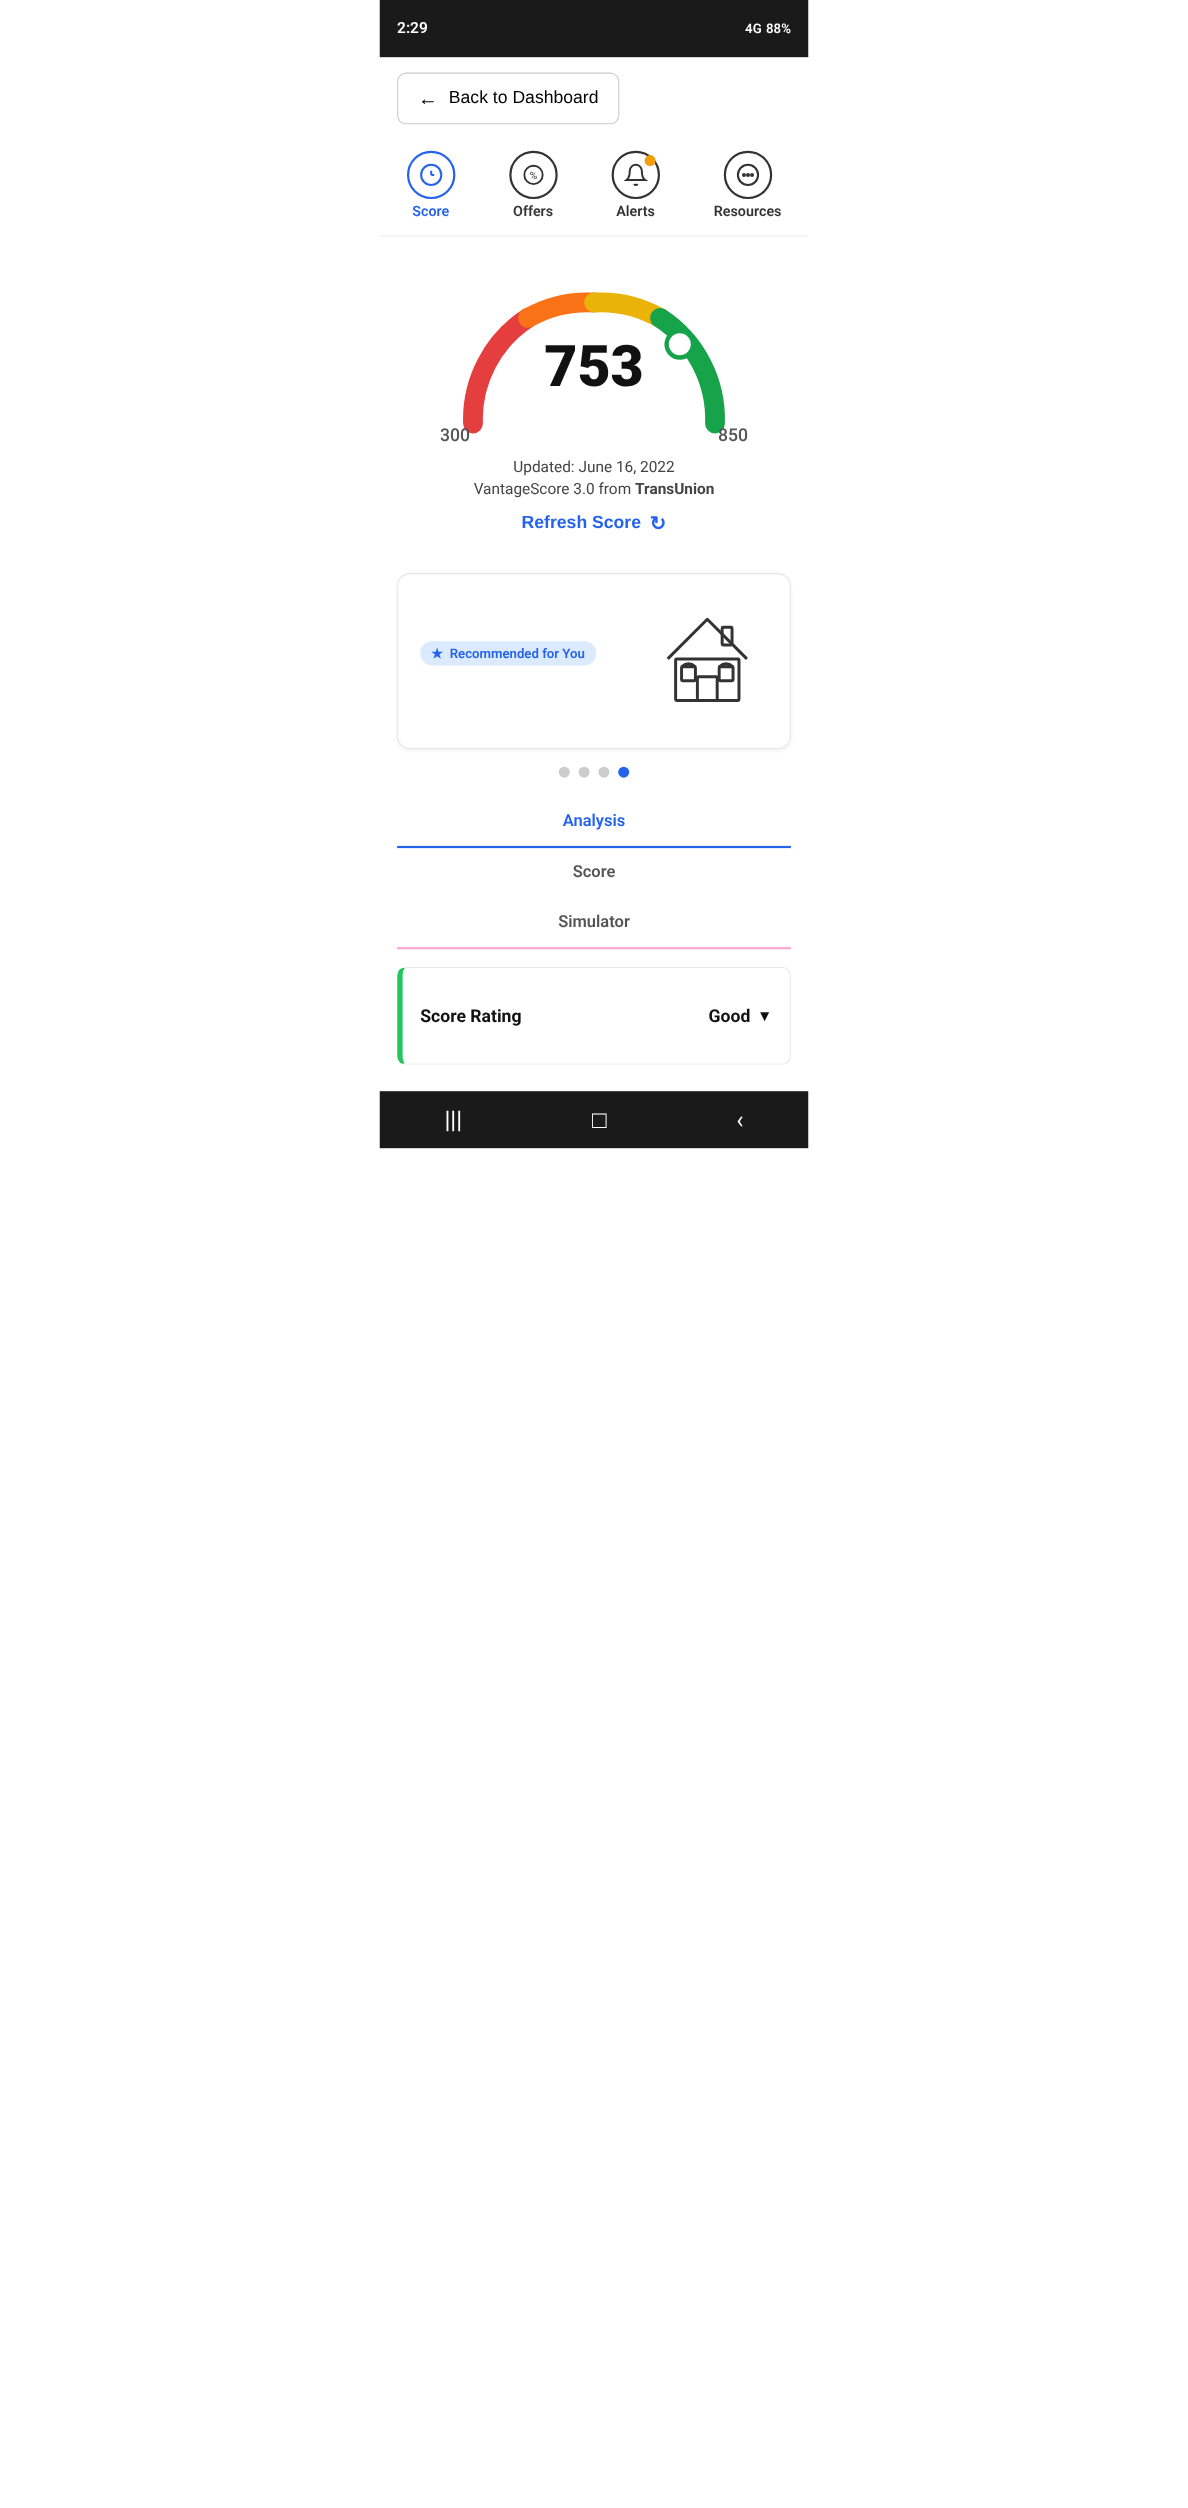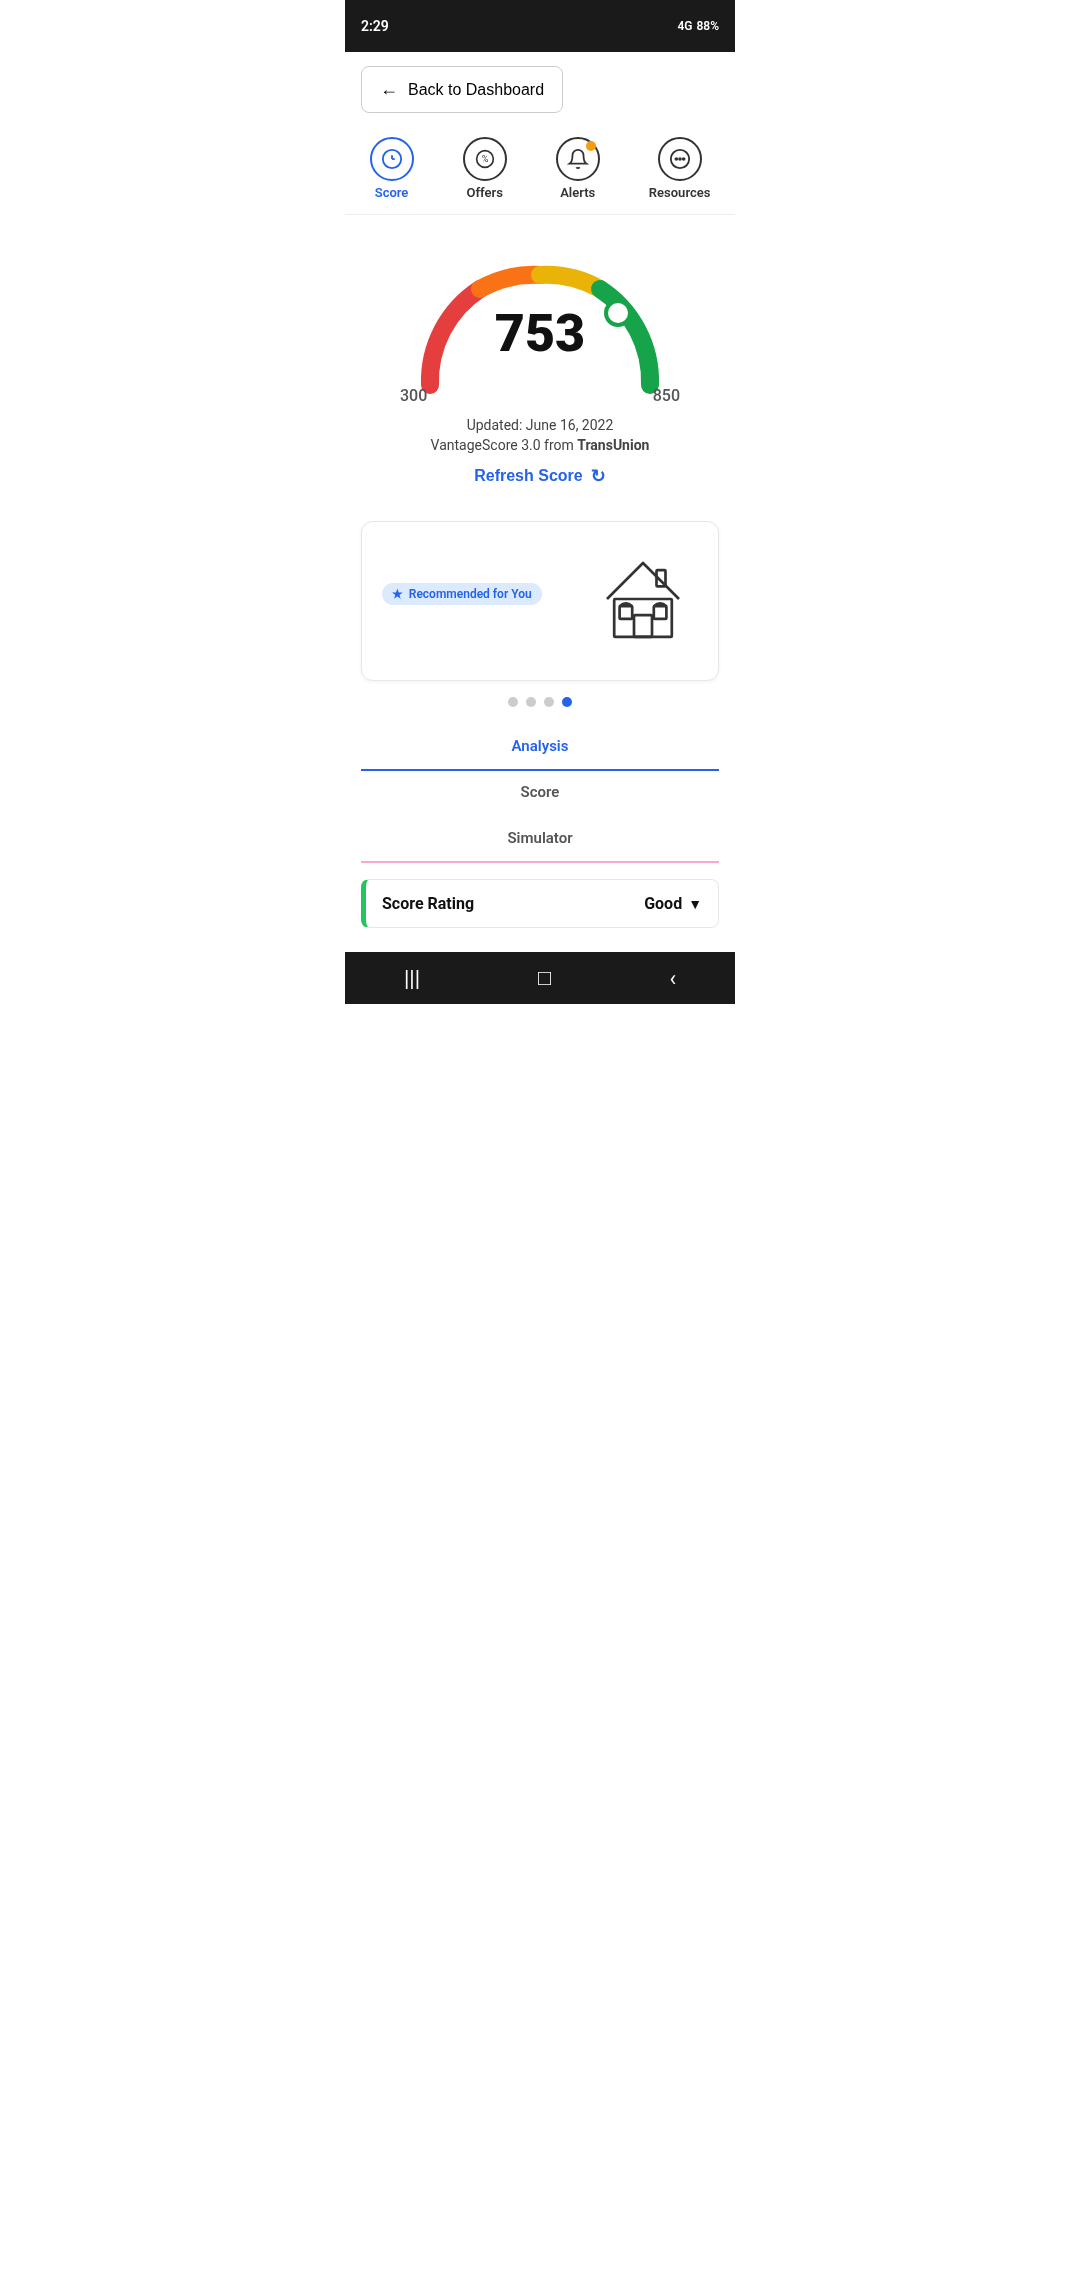--- a/index.html
+++ b/index.html
@@ -246,21 +246,21 @@
       color: #2563eb;
       border-bottom: 2px solid #2563eb;
       margin-bottom: -2px;
     }
 
     
     .score-rating-card {
       margin: 16px 16px 0;
       border: 1px solid #e5e7eb;
       border-radius: 8px;
-      padding: 14px 16px;
+      padding: 34px 16px;
       display: flex;
       justify-content: space-between;
       align-items: center;
       border-left: 5px solid #22c55e;
       gap: 16px;
     }
     .score-rating-label {
       font-size: 16px;
       font-weight: 700;
       color: #111;

